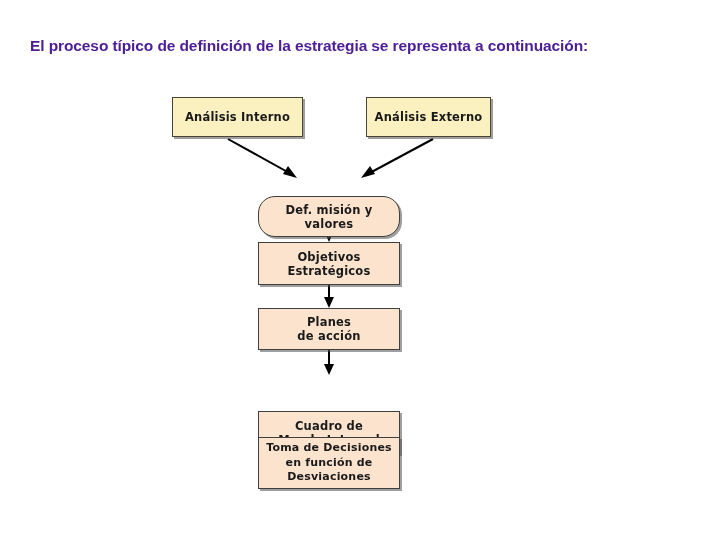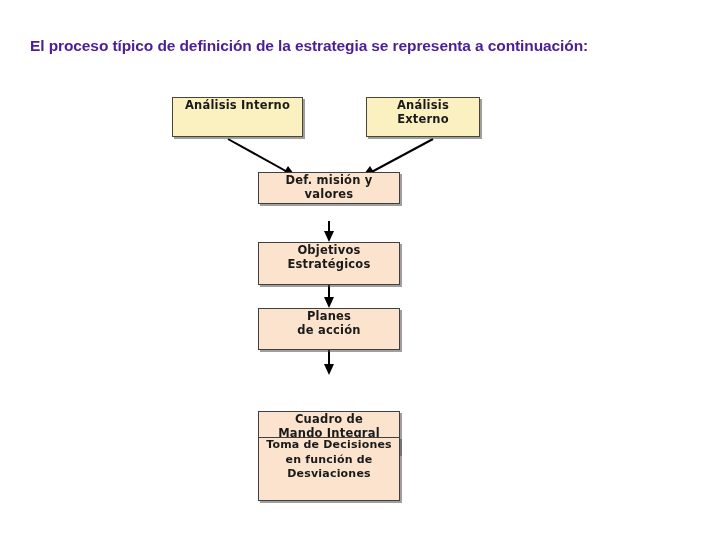--- a/index.html
+++ b/index.html
@@ -56,20 +56,21 @@
     height: 540px;
     pointer-events: none;
   }
 
   
   .node {
     position: absolute;
     box-sizing: border-box;
     border: 1px solid #3b3b3b;
     display: flex;
+    align-items: center;
     justify-content: center;
     text-align: center;
     font-family: "DejaVu Sans", sans-serif;
     font-weight: bold;
     font-size: 11.5px;
     line-height: 14px;
     color: #1a1a1a;
     letter-spacing: 0.2px;
     box-shadow: 2px 2px 0 rgba(80,80,80,0.55);
     white-space: pre-line;
@@ -86,26 +87,26 @@
   }
 
   .node .label {
     display: block;
     padding: 0 4px;
     white-space: pre-line;
   }
 
   
   #node-analisis-interno { left: 172px; top: 97px;  width: 131px; height: 40px; }
-  #node-analisis-externo { left: 366px; top: 97px;  width: 114px; height: 40px; }
-  #node-def-mision       { left: 258px; top: 172px; width: 142px; height: 32px; }
+  #node-analisis-externo { left: 366px; top: 97px;  width: 125px; height: 40px; }
+  #node-def-mision       { left: 258px; top: 196px; width: 142px; height: 41px; border-radius: 17px; }
   #node-objetivos        { left: 258px; top: 242px; width: 142px; height: 43px; }
   #node-planes           { left: 258px; top: 308px; width: 142px; height: 42px; }
   #node-cuadro-mando     { left: 258px; top: 375px; width: 142px; height: 43px; margin-top: 36px; }
-  #node-toma-decisiones  { left: 258px; top: 437px; width: 142px; height: 64px;
+  #node-toma-decisiones  { left: 258px; top: 437px; width: 142px; height: 52px;
                            font-size: 11px; line-height: 14.5px; }
 </style>
 </head>
 <body>
 
 <div id="slide">
 
   <div id="title">El proceso típico de definición de la estrategia se representa a continuación:</div>
 
   <div id="diagram">

